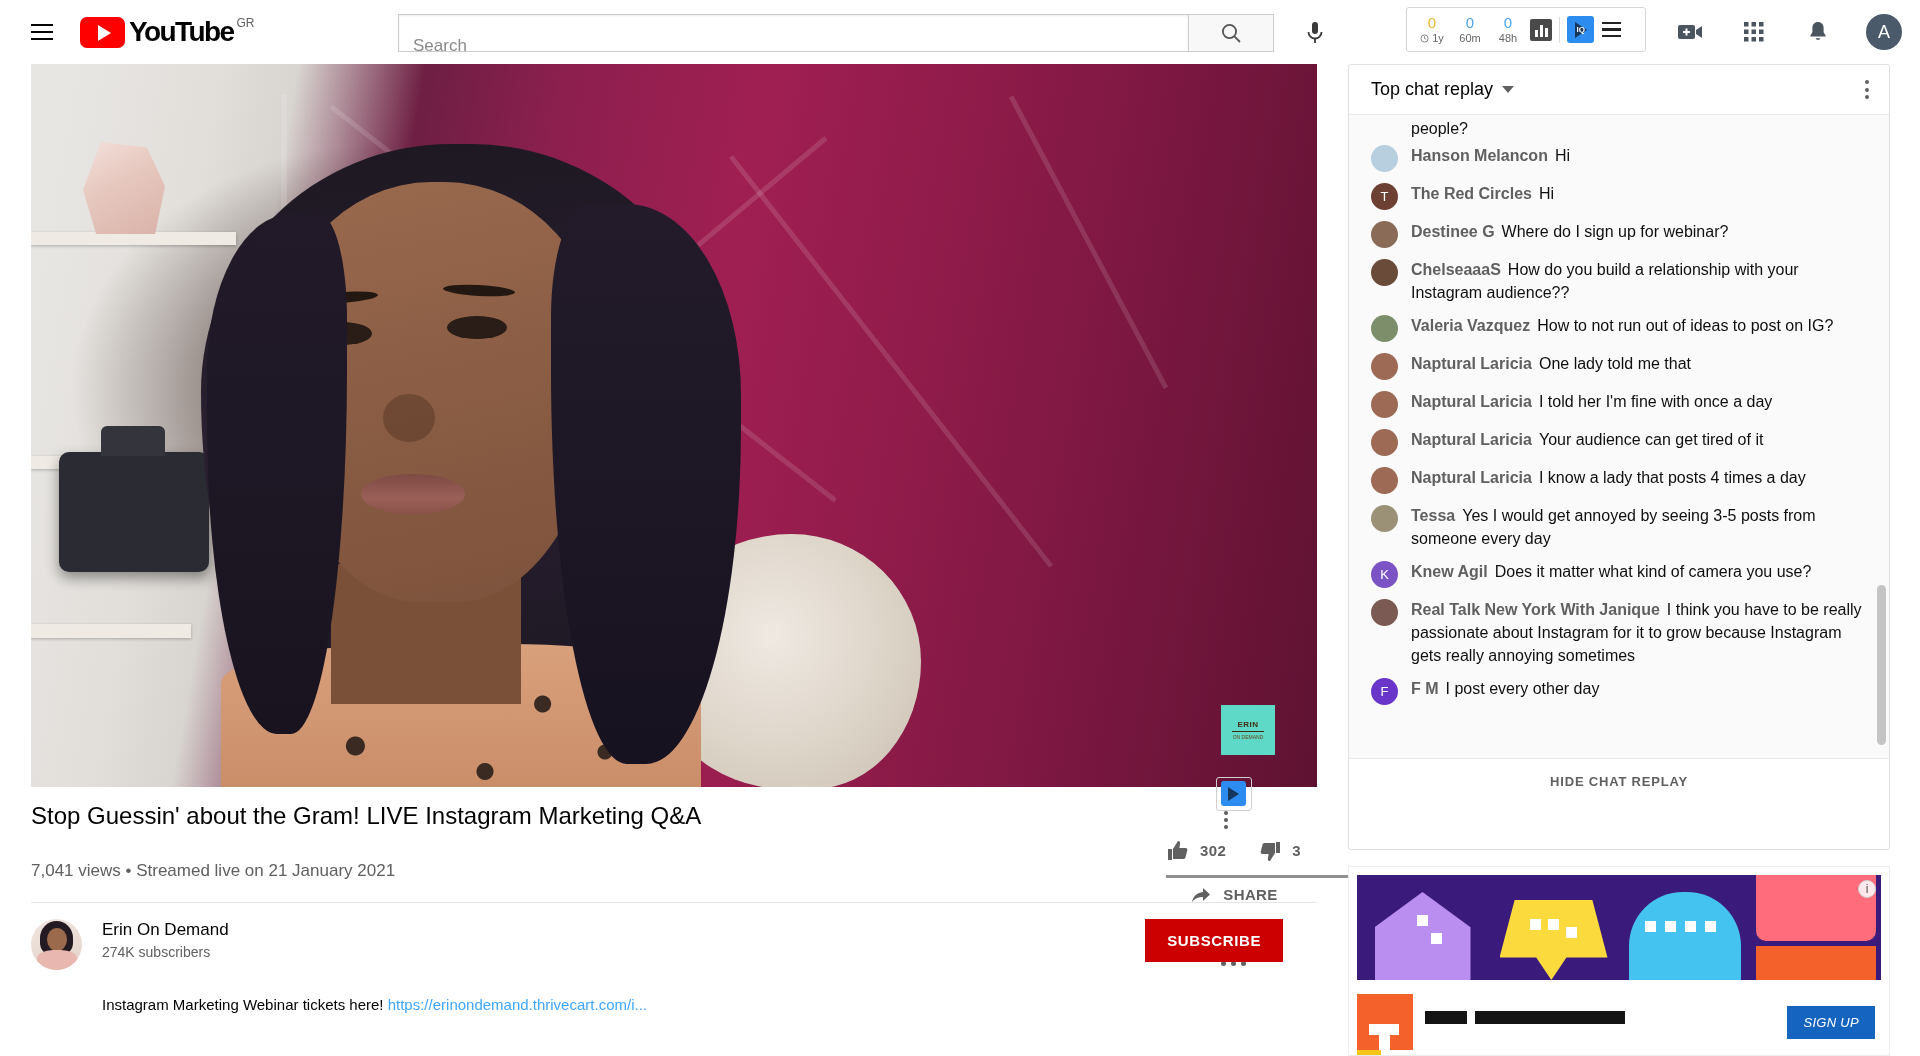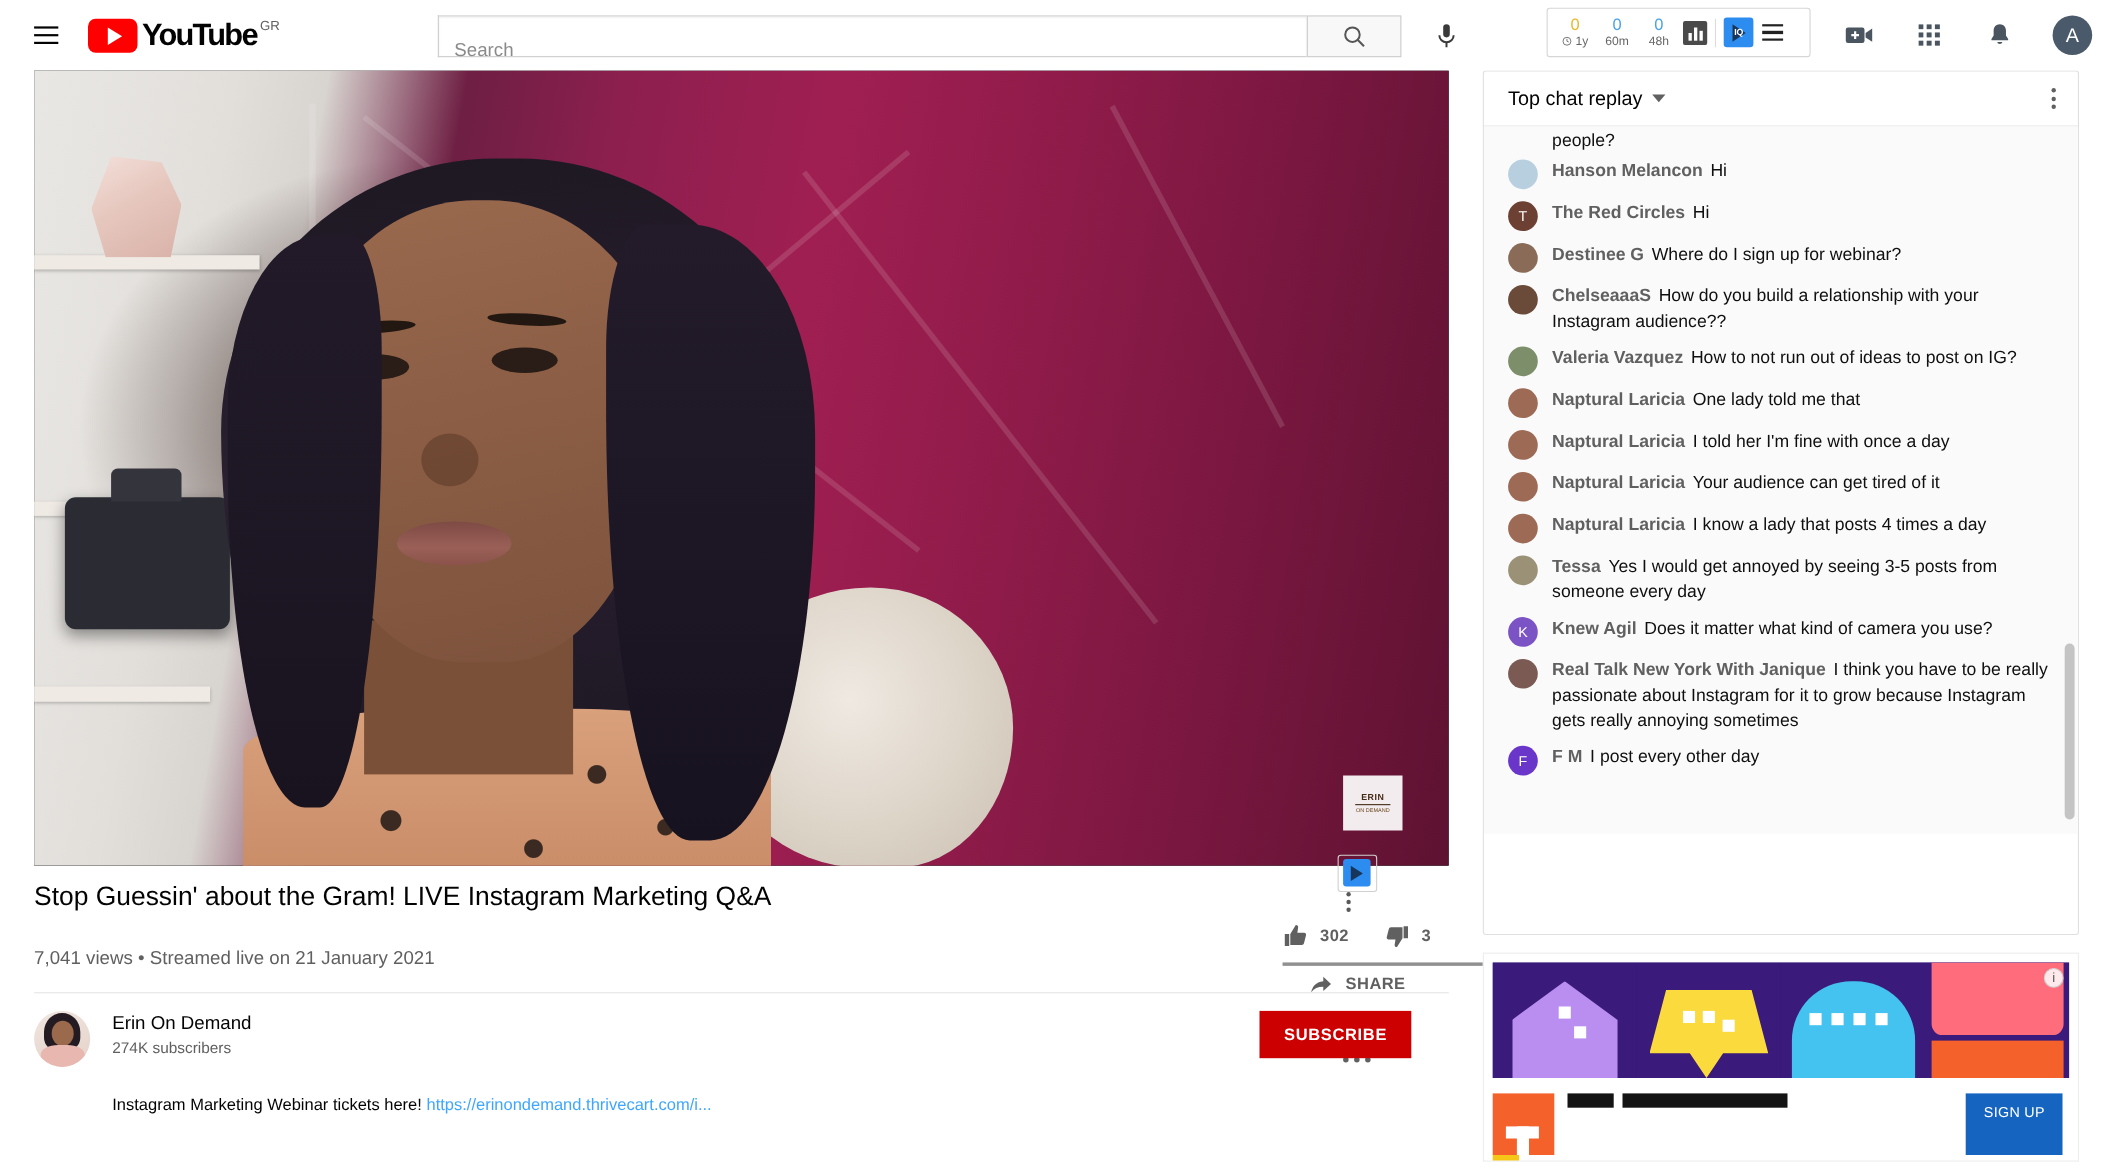--- a/index.html
+++ b/index.html
@@ -238,21 +238,21 @@
     background: linear-gradient(180deg, #221a28 0%, #191320 100%);
     border-radius: 60% 20% 40% 50% / 30% 20% 70% 60%;
   }
   .hair-front-r {
     position: absolute; left: 520px; top: 140px; width: 190px; height: 560px;
     background: linear-gradient(180deg, #231b2a 0%, #171220 100%);
     border-radius: 20% 60% 50% 40% / 20% 34% 60% 70%;
   }
   .watermark {
     position: absolute; right: 42px; bottom: 32px;
-    width: 54px; height: 50px; background: #ffffff;
+    width: 54px; height: 50px; background: #5eead4;
     display: flex; flex-direction: column; align-items: center;
     justify-content: center; gap: 2px; opacity: .92;
   }
   .watermark .wm1 { font-size: 8px; color: #402c10; letter-spacing: .5px; font-weight: bold; }
   .watermark .wmline { width: 32px; height: 1px; background: #402c10; }
   .watermark .wm2 { font-size: 5px; color: #6a4a18; line-height: 6px; text-align: center; }
 
   
   .vinfo { position: absolute; left: 31px; top: 800px; width: 1286px; }
   .vtitle {
@@ -414,21 +414,21 @@
   .s4 { width: 120px; height: 66px; background: #ff6d7d; top: 0; bottom: auto;
         border-radius: 0 0 10px 10px; }
   .s4b { width: 120px; height: 34px; background: #f4612a; bottom: 0; }
   .px { position: absolute; background: #ffffff; width: 11px; height: 11px; }
   .ad-info {
     position: absolute; right: 5px; top: 5px; width: 18px; height: 18px;
     border: 1px solid #cfcfcf; border-radius: 50%; background: rgba(255,255,255,.85);
     color: #555; font-size: 12px; display: flex; align-items: center;
     justify-content: center; cursor: pointer;
   }
-  .ad-row { display: flex; gap: 12px; padding: 6px 8px 0 8px; }
+  .ad-row { display: flex; align-items: center; gap: 12px; padding: 6px 8px 0 8px; font-style: italic; }
   .ad-logo {
     width: 56px; height: 56px; background: #f4612a; flex: none; position: relative;
   }
   .ad-logo:before {
     content:''; position:absolute; left:12px; top:30px; width:30px; height:11px; background:#fff;
   }
   .ad-logo:after {
     content:''; position:absolute; left:22px; top:30px; width:11px; height:26px; background:#fff;
   }
   .ad-logo-y {
@@ -741,20 +741,23 @@
           <div class="m-text"><span class="m-name">Real Talk New York With Janique</span><span>I think you have to be really passionate about Instagram for it to grow because Instagram gets really annoying sometimes</span></div>
         </div>
         <div class="msg">
           <div class="m-av" style="background: rgb(106, 54, 201);">F</div>
           <div class="m-text"><span class="m-name">F M</span><span>I post every other day</span></div>
         </div>
       </div>
     <div class="chat-scroll"></div>
   </div>
 
+  <div class="chat-footer">
+    <div class="hide-chat">HIDE CHAT REPLAY</div>
+  </div>
 </div>
 
 <div class="ad">
   <div class="ad-banner">
     <div class="ad-seg" style="background:#3a1a7a">
       <div class="ad-shape s1"></div>
       <div class="px" style="left:60px;top:40px"></div>
       <div class="px" style="left:74px;top:58px"></div>
     </div>
     <div class="ad-seg" style="background:#3a1a7a">

